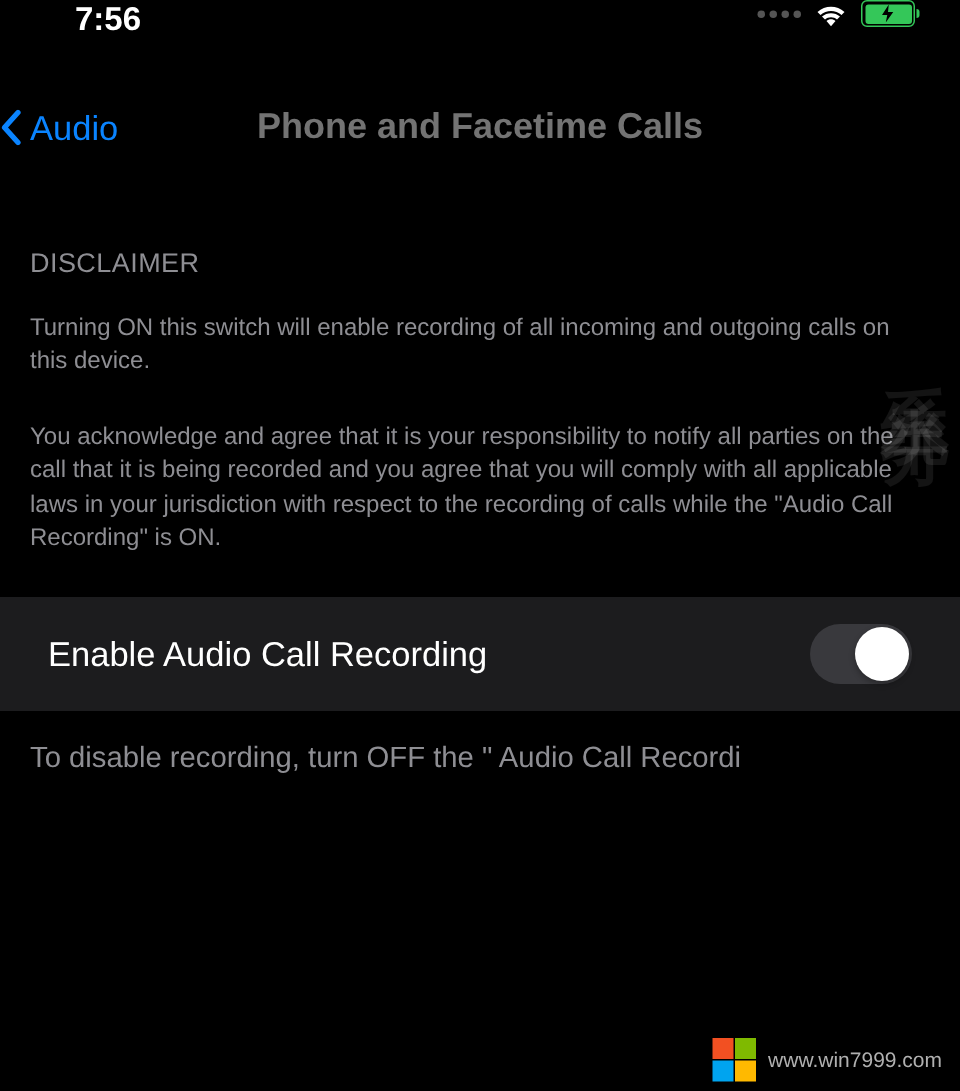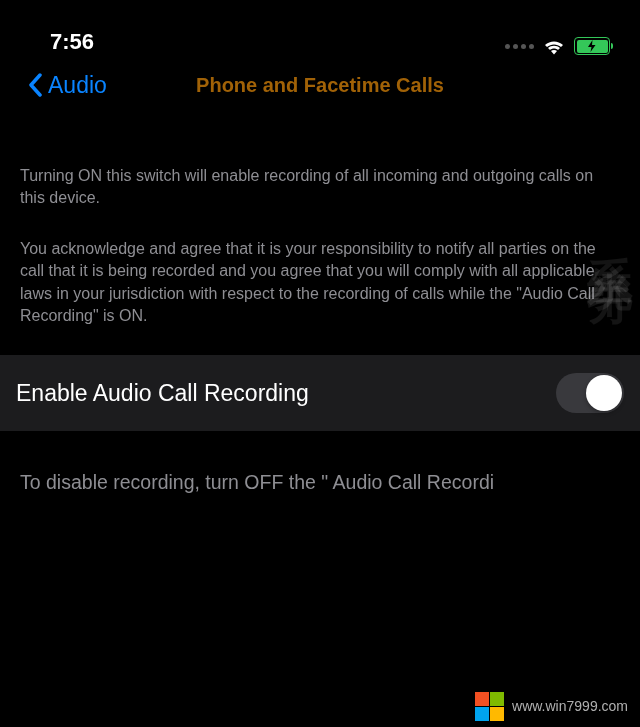--- a/index.html
+++ b/index.html
@@ -12,21 +12,21 @@
       height: 727px;
       background: #000000;
       font-family: -apple-system, "SF Pro Text", "Helvetica Neue", Helvetica, Arial, sans-serif;
       color: #ffffff;
       position: relative;
       overflow: hidden;
     }
     .status-bar {
       height: 55px;
       display: flex;
-      align-items: flex-end;
+      align-items: flex-start;
       justify-content: space-between;
       padding: 0 30px 0 50px;
       font-size: 22px;
       font-weight: 600;
     }
     .status-right {
       display: flex;
       align-items: center;
       gap: 8px;
     }
@@ -71,61 +71,61 @@
       background: #34C759;
       border-radius: 2px;
       display: flex;
       align-items: center;
       justify-content: center;
     }
     .nav-bar {
       height: 60px;
       display: flex;
       align-items: center;
-      padding: 0 28px;
+      padding: 0 0;
       position: relative;
     }
     .back-button {
       display: flex;
       align-items: center;
       color: #0A84FF;
       font-size: 23px;
       gap: 4px;
     }
     .chevron-left {
       width: 16px;
       height: 24px;
     }
     .nav-title {
       position: absolute;
       left: 50%;
       transform: translateX(-50%);
-      font-size: 20px;
+      font-size: 24px;
       font-weight: 600;
-      color: #a16207;
+      color: #737373;
     }
     .content {
       padding: 50px 20px 0 20px;
     }
     .section-header {
       color: #8E8E93;
       font-size: 18px;
       margin-bottom: 22px;
       letter-spacing: 0.3px;
     }
     .disclaimer-text {
       color: #8E8E93;
       font-size: 16px;
       line-height: 1.4;
       margin-bottom: 28px;
     }
     .setting-row {
       background: #1C1C1E;
       margin: 28px -20px 0 -20px;
-      padding: 18px 16px;
+      padding: 18px 32px;
       display: flex;
       align-items: center;
       justify-content: space-between;
     }
     .setting-label {
       font-size: 23px;
       color: #ffffff;
     }
     .toggle {
       width: 68px;
@@ -143,21 +143,20 @@
       position: absolute;
       top: 2px;
       right: 2px;
       box-shadow: 0 2px 4px rgba(0,0,0,0.3);
     }
     .footer-text {
       color: #8E8E93;
       font-size: 19.5px;
       padding: 18px 0;
       line-height: 1.4;
-      margin-top: 20px;
     }
     .watermark-right {
       position: absolute;
       right: 0;
       top: 220px;
       writing-mode: vertical-rl;
       color: rgba(255,255,255,0.08);
       font-size: 45px;
       font-weight: bold;
       letter-spacing: 8px;
@@ -214,20 +213,21 @@
   <div class="back-button">
     <svg class="chevron-left" viewBox="0 0 16 24" fill="none" stroke="#0A84FF" stroke-width="3.5" stroke-linecap="round" stroke-linejoin="round">
       <polyline points="12,2 3,12 12,22"></polyline>
     </svg>
     <span>Audio</span>
   </div>
   <div class="nav-title">Phone and Facetime Calls</div>
 </div>
 
 <div class="content">
+  <div class="section-header">DISCLAIMER</div>
   <div class="disclaimer-text">Turning ON this switch will enable recording of all incoming and outgoing calls on this device.</div>
   <div class="disclaimer-text">You acknowledge and agree that it is your responsibility to notify all parties on the call that it is being recorded and you agree that you will comply with all applicable laws in your jurisdiction with respect to the recording of calls while the "Audio Call Recording" is ON.</div>
 
   <div class="setting-row">
     <span class="setting-label">Enable Audio Call Recording</span>
     <div class="toggle">
       <div class="toggle-knob"></div>
     </div>
   </div>
   <div class="footer-text">To disable recording, turn OFF the " Audio Call Recordi</div>

